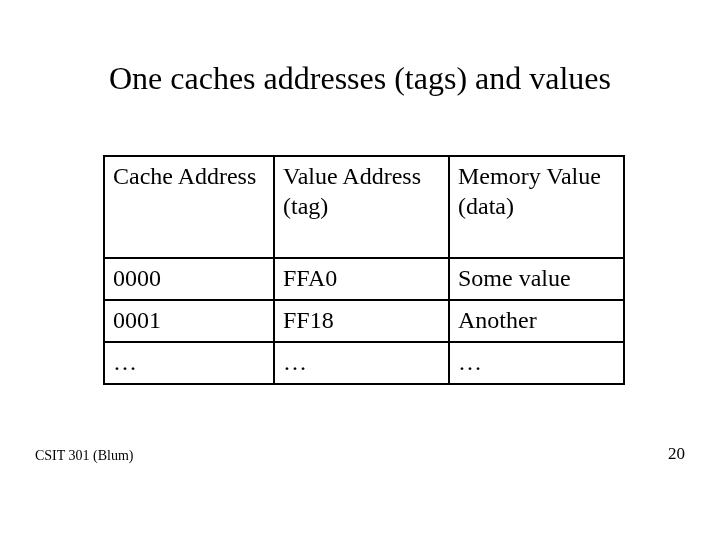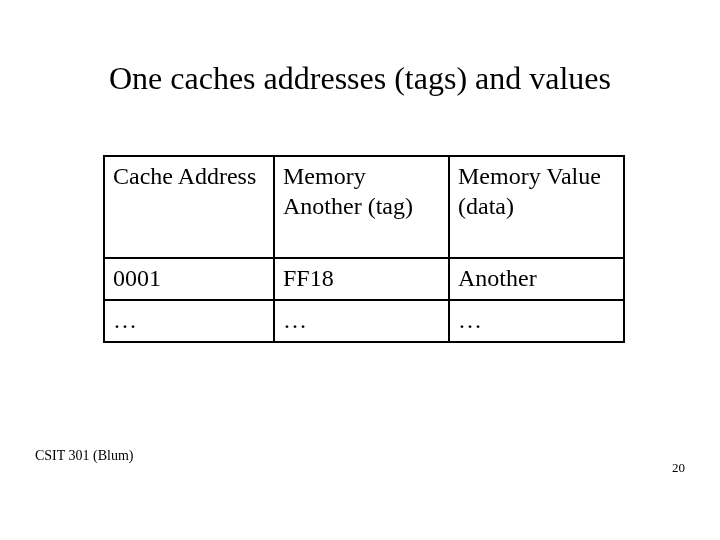--- a/index.html
+++ b/index.html
@@ -56,43 +56,48 @@
   }
   .footer-left {
     position: absolute;
     left: 35px;
     bottom: 22px;
     font-size: 14px;
   }
   .footer-right {
     position: absolute;
     right: 35px;
-    bottom: 10px;
-    font-size: 13px;
+    bottom: 22px;
+    font-size: 17px;
   }
 </style>
 </head>
 <body>
 
 <div class="slide">
 
   <div class="title">One caches addresses (tags) and values</div>
 
   <div class="table-wrap">
     <table>
       <colgroup>
         <col class="c1">
           <col class="c2">
           <col class="c3">
       </colgroup>
       <tbody>
           <tr class="header-row">
         <td>Cache Address</td>
-        <td>Memory Another (tag)</td>
+        <td>Value Address (tag)</td>
         <td>Memory Value (data)</td>
+      </tr>
+      <tr class="data-row">
+        <td>0000</td>
+        <td>FFA0</td>
+        <td>Some value</td>
       </tr>
       <tr class="data-row">
         <td>0001</td>
         <td>FF18</td>
         <td>Another</td>
       </tr>
       <tr class="data-row">
         <td>…</td>
         <td>…</td>
         <td>…</td>

